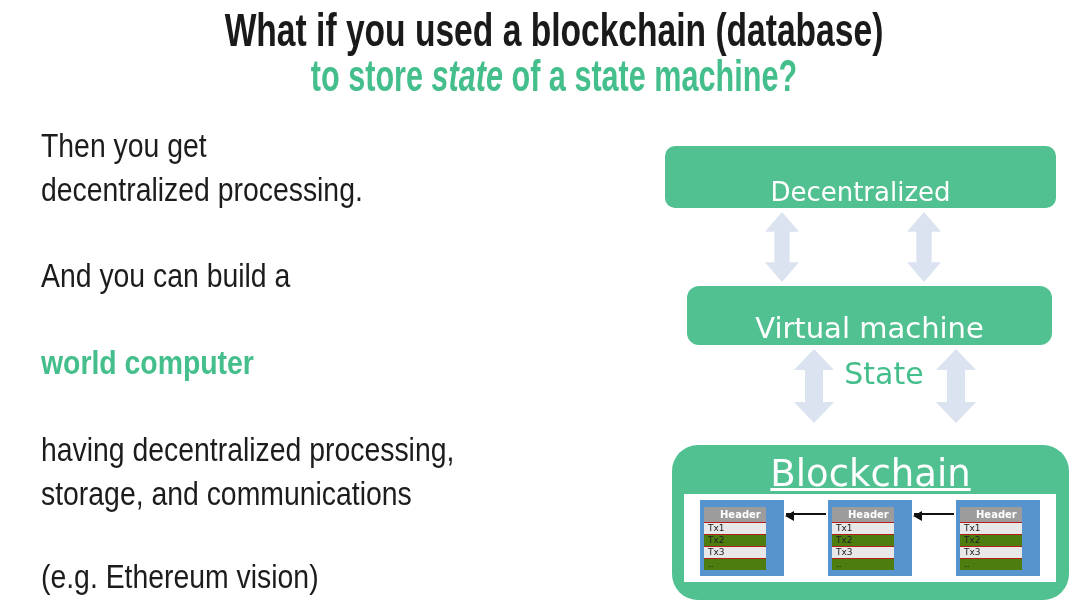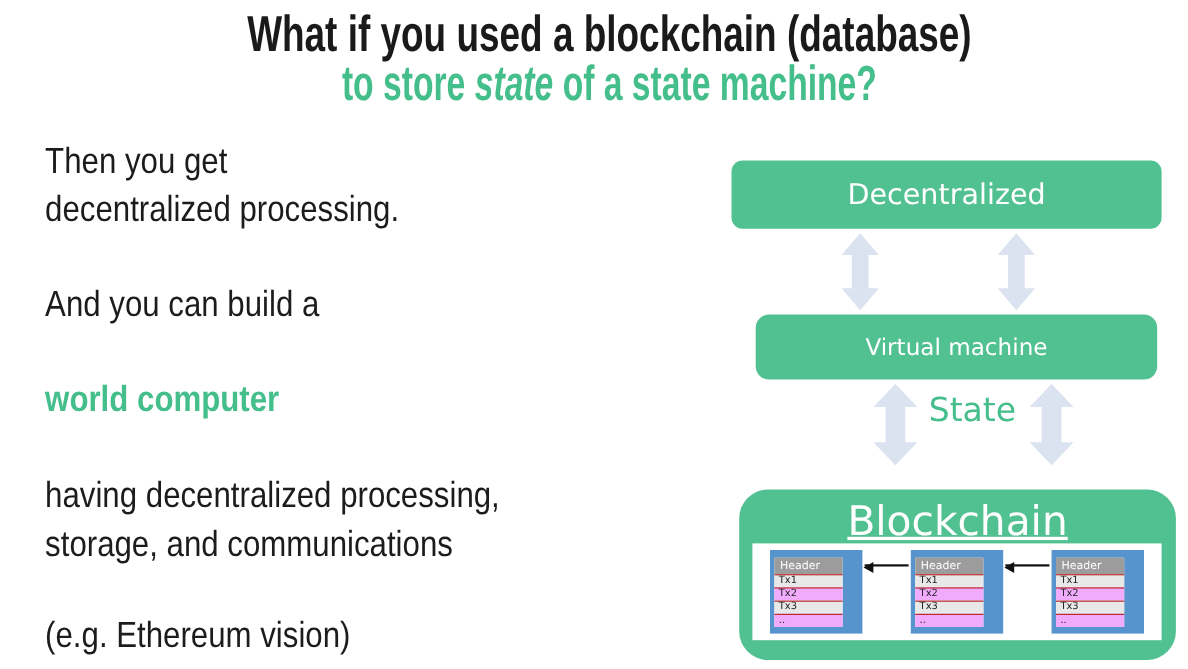--- a/index.html
+++ b/index.html
@@ -26,24 +26,24 @@
   .ltext.p1{top:124px;}
   .ltext.p2{top:254px;}
   .ltext.wc{top:341px;font-weight:bold;color:var(--green-text,#44BE8B);}
   .ltext.p3{top:428px;}
   .ltext.p4{top:555px;}
 
   
   .gbox{
     position:absolute;background:var(--green-box,#52C191);color:#fff;
     font-family:"DejaVu Sans",sans-serif;text-align:center;
-    display:flex;flex-direction:column;justify-content:center;align-items:center;
+    display:flex;flex-direction:column;justify-content:flex-end;align-items:center;
   }
   .gbox.dapps{left:651px;top:146px;width:391px;height:62px;border-radius:10px;font-size:26px;line-height:31px;}
-  .gbox.vm{left:673px;top:286px;width:365px;height:59px;border-radius:12px;font-size:21px;}
+  .gbox.vm{left:673px;top:286px;width:365px;height:59px;border-radius:12px;font-size:29px;}
   .gbox.bc{left:658px;top:445px;width:397px;height:155px;border-radius:26px;justify-content:flex-start;}
   .bc-title{margin-top:9px;font-size:37px;line-height:40px;text-decoration:underline;}
 
   .bc-white{position:absolute;left:670px;top:494px;width:372px;height:88px;background:#ffffff;}
 
   
   .varrow{position:absolute;}
   .varrow polygon{fill:var(--arrow,#DBE2F0);}
   .varrow.a1{left:751px;top:212px;width:34px;height:70px;}
   .varrow.a2{left:893px;top:212px;width:34px;height:70px;}
@@ -56,28 +56,28 @@
   }
 
   
   .block{position:absolute;top:500px;width:84px;height:76px;background:var(--block-blue,#5793CD);}
   .block.b1{left:686px;}
   .block.b2{left:814px;}
   .block.b3{left:942px;}
   .bt{position:absolute;left:4px;top:7px;width:62px;background:#fff;font-family:"DejaVu Sans",sans-serif;}
   .bt-header{
     height:15px;line-height:15px;background:var(--header-gray,#9C9C9C);color:#fff;
-    font-size:10px;font-weight:normal;padding-left:5px;box-sizing:border-box;
+    font-size:10px;font-weight:bold;padding-left:16px;box-sizing:border-box;
   }
   .bt-row{
     height:12px;line-height:11px;font-size:9px;padding-left:4px;color:#222;
     border-top:1px solid #b91c1c;box-sizing:border-box;
   }
   .bt-row.r0,.bt-row.r2{background:#e8e8e8;}
-  .bt-row.r1,.bt-row.r3{background:#f0abfc;}
+  .bt-row.r1,.bt-row.r3{background:#4d7c0f;}
 
   
   .chain-arrow{position:absolute;top:513px;width:40px;height:0;border-top:2px solid #111;}
   .chain-arrow.ca1{left:772px;}
   .chain-arrow.ca2{left:900px;}
   .chain-arrow .head{
     position:absolute;left:-1px;top:-4px;width:0;height:0;
     border-right:9px solid #111;border-top:5px solid transparent;border-bottom:5px solid transparent;
   }
 </style>

